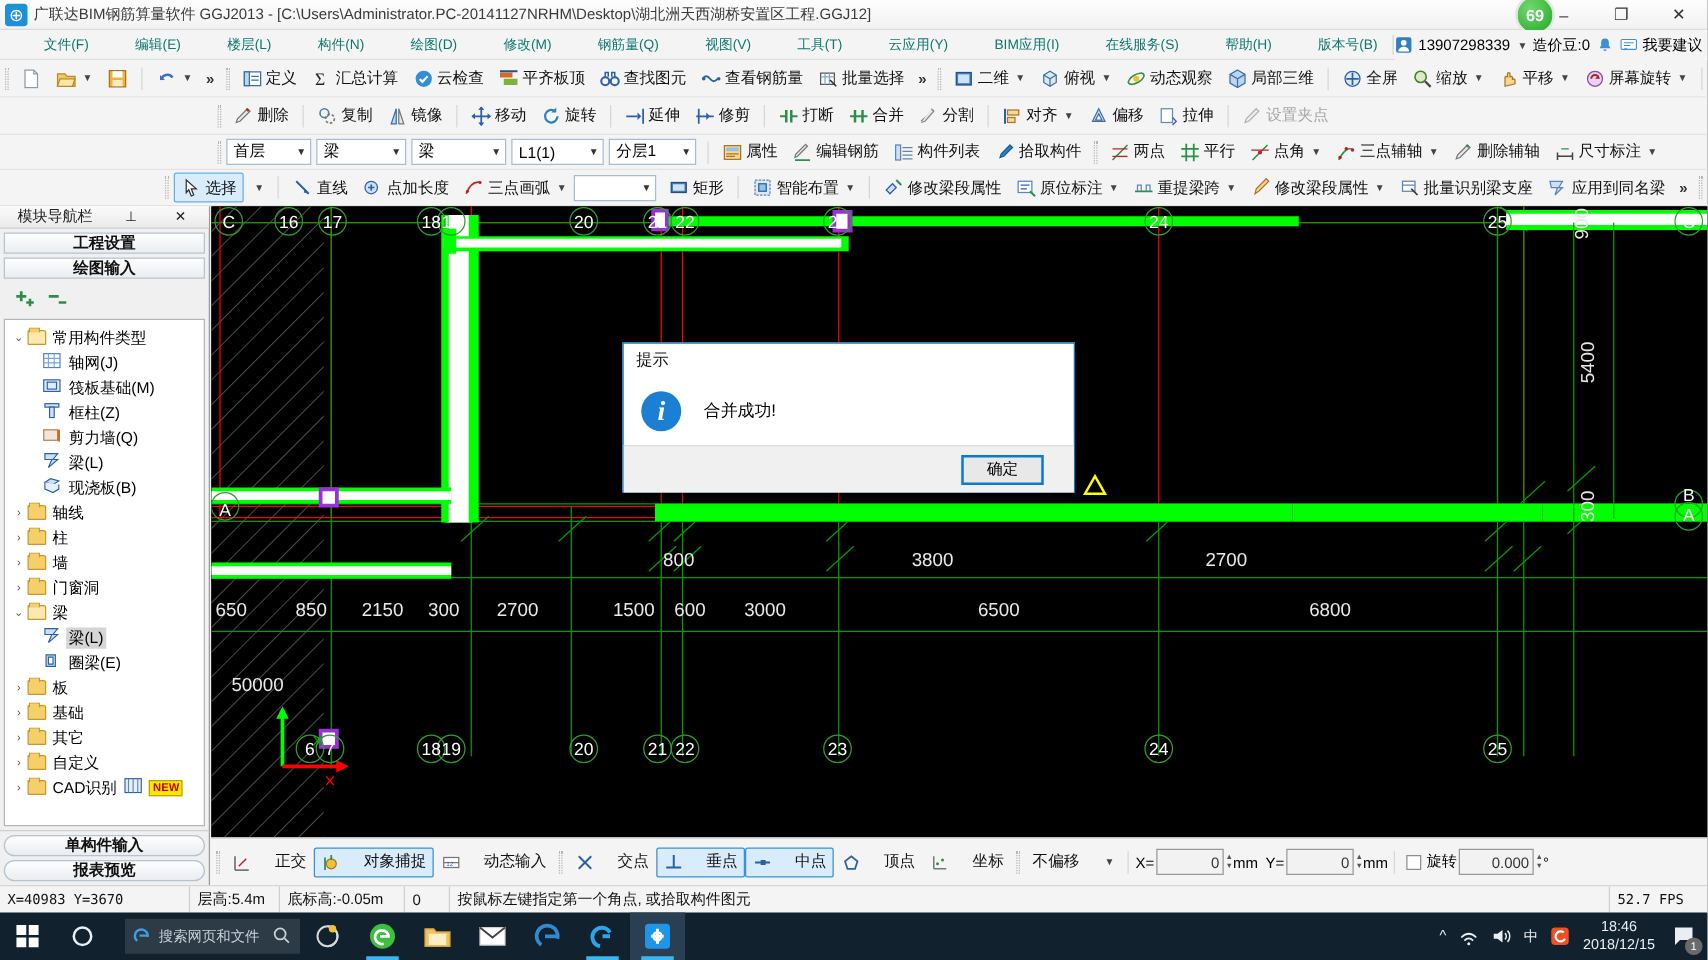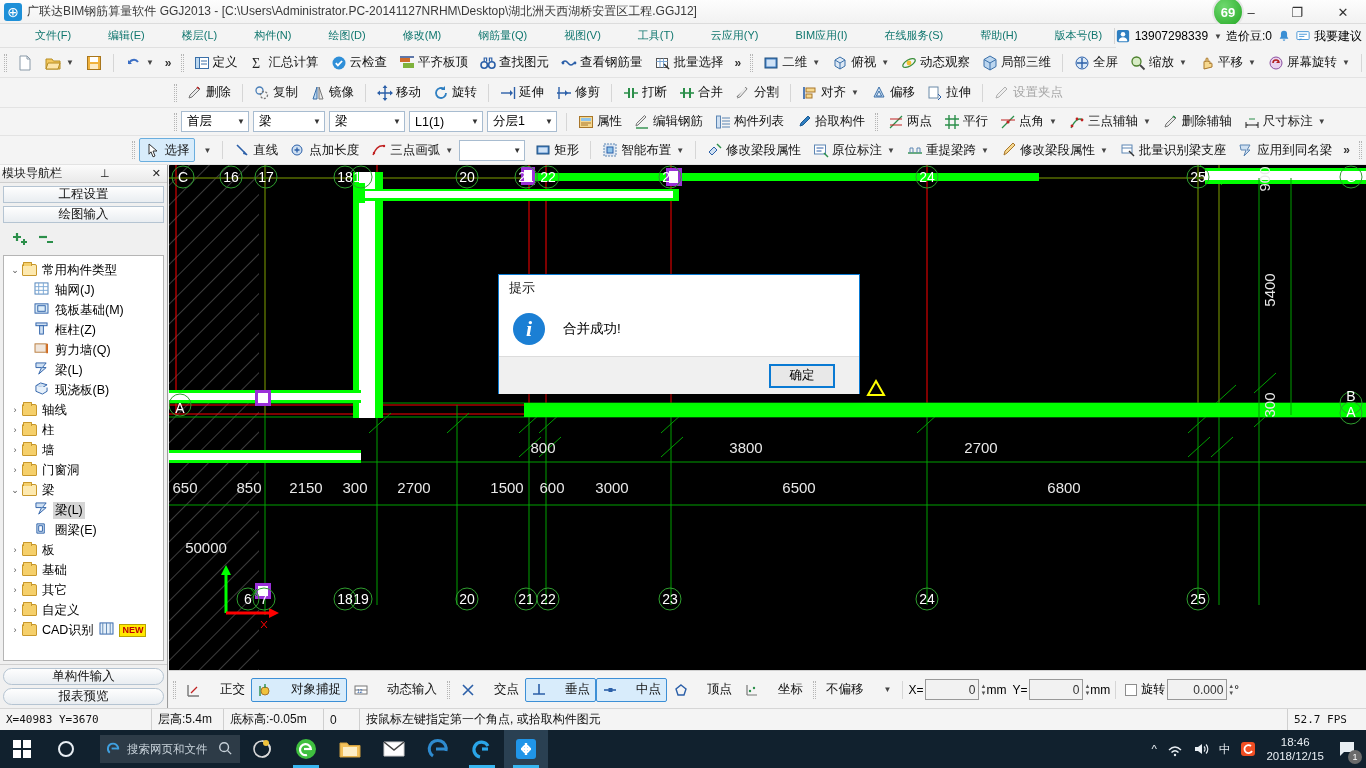--- a/index.html
+++ b/index.html
@@ -103,30 +103,30 @@
 
   
   .leftpanel {
     position: absolute; left: 0; top: 165px; width: 168px; height: 543px;
     background: #f0f0f0; border-right: 1px solid #9b9b9b;
     display: flex; flex-direction: column;
   }
   .lp-header {
     height: 18px; display: flex; align-items: center;
     background: linear-gradient(#fbfbfb,#eaeaea);
-    border-bottom: 1px solid #cfcfcf; padding: 0 2px;
+    border-bottom: 1px solid #cfcfcf; padding: 0 14px;
     font-size: 12px; color: #222;
   }
   .lp-header .pin { margin-left: auto; padding: 0 4px; font-size: 11px; }
   .lp-bar {
     height: 17px; margin: 3px 3px 0 3px;
     background: linear-gradient(#fefefe,#e9edf1);
     border: 1px solid #b5c4d2;
     display: flex; align-items: center; justify-content: center;
-    font-size: 12.5px; color: #111;
+    font-size: 12.5px; color: #111; font-weight: bold;
   }
   .lp-tools {
     height: 26px; margin: 4px 3px 2px 3px; display: flex; align-items: center;
     gap: 10px; padding-left: 8px;
   }
   .tree {
     flex: 1 1 auto; margin: 0 3px 3px 3px; background: #fff;
     border: 1px solid #b5b5b5; overflow: hidden; padding: 4px 0 0 0;
   }
   .tnode {

